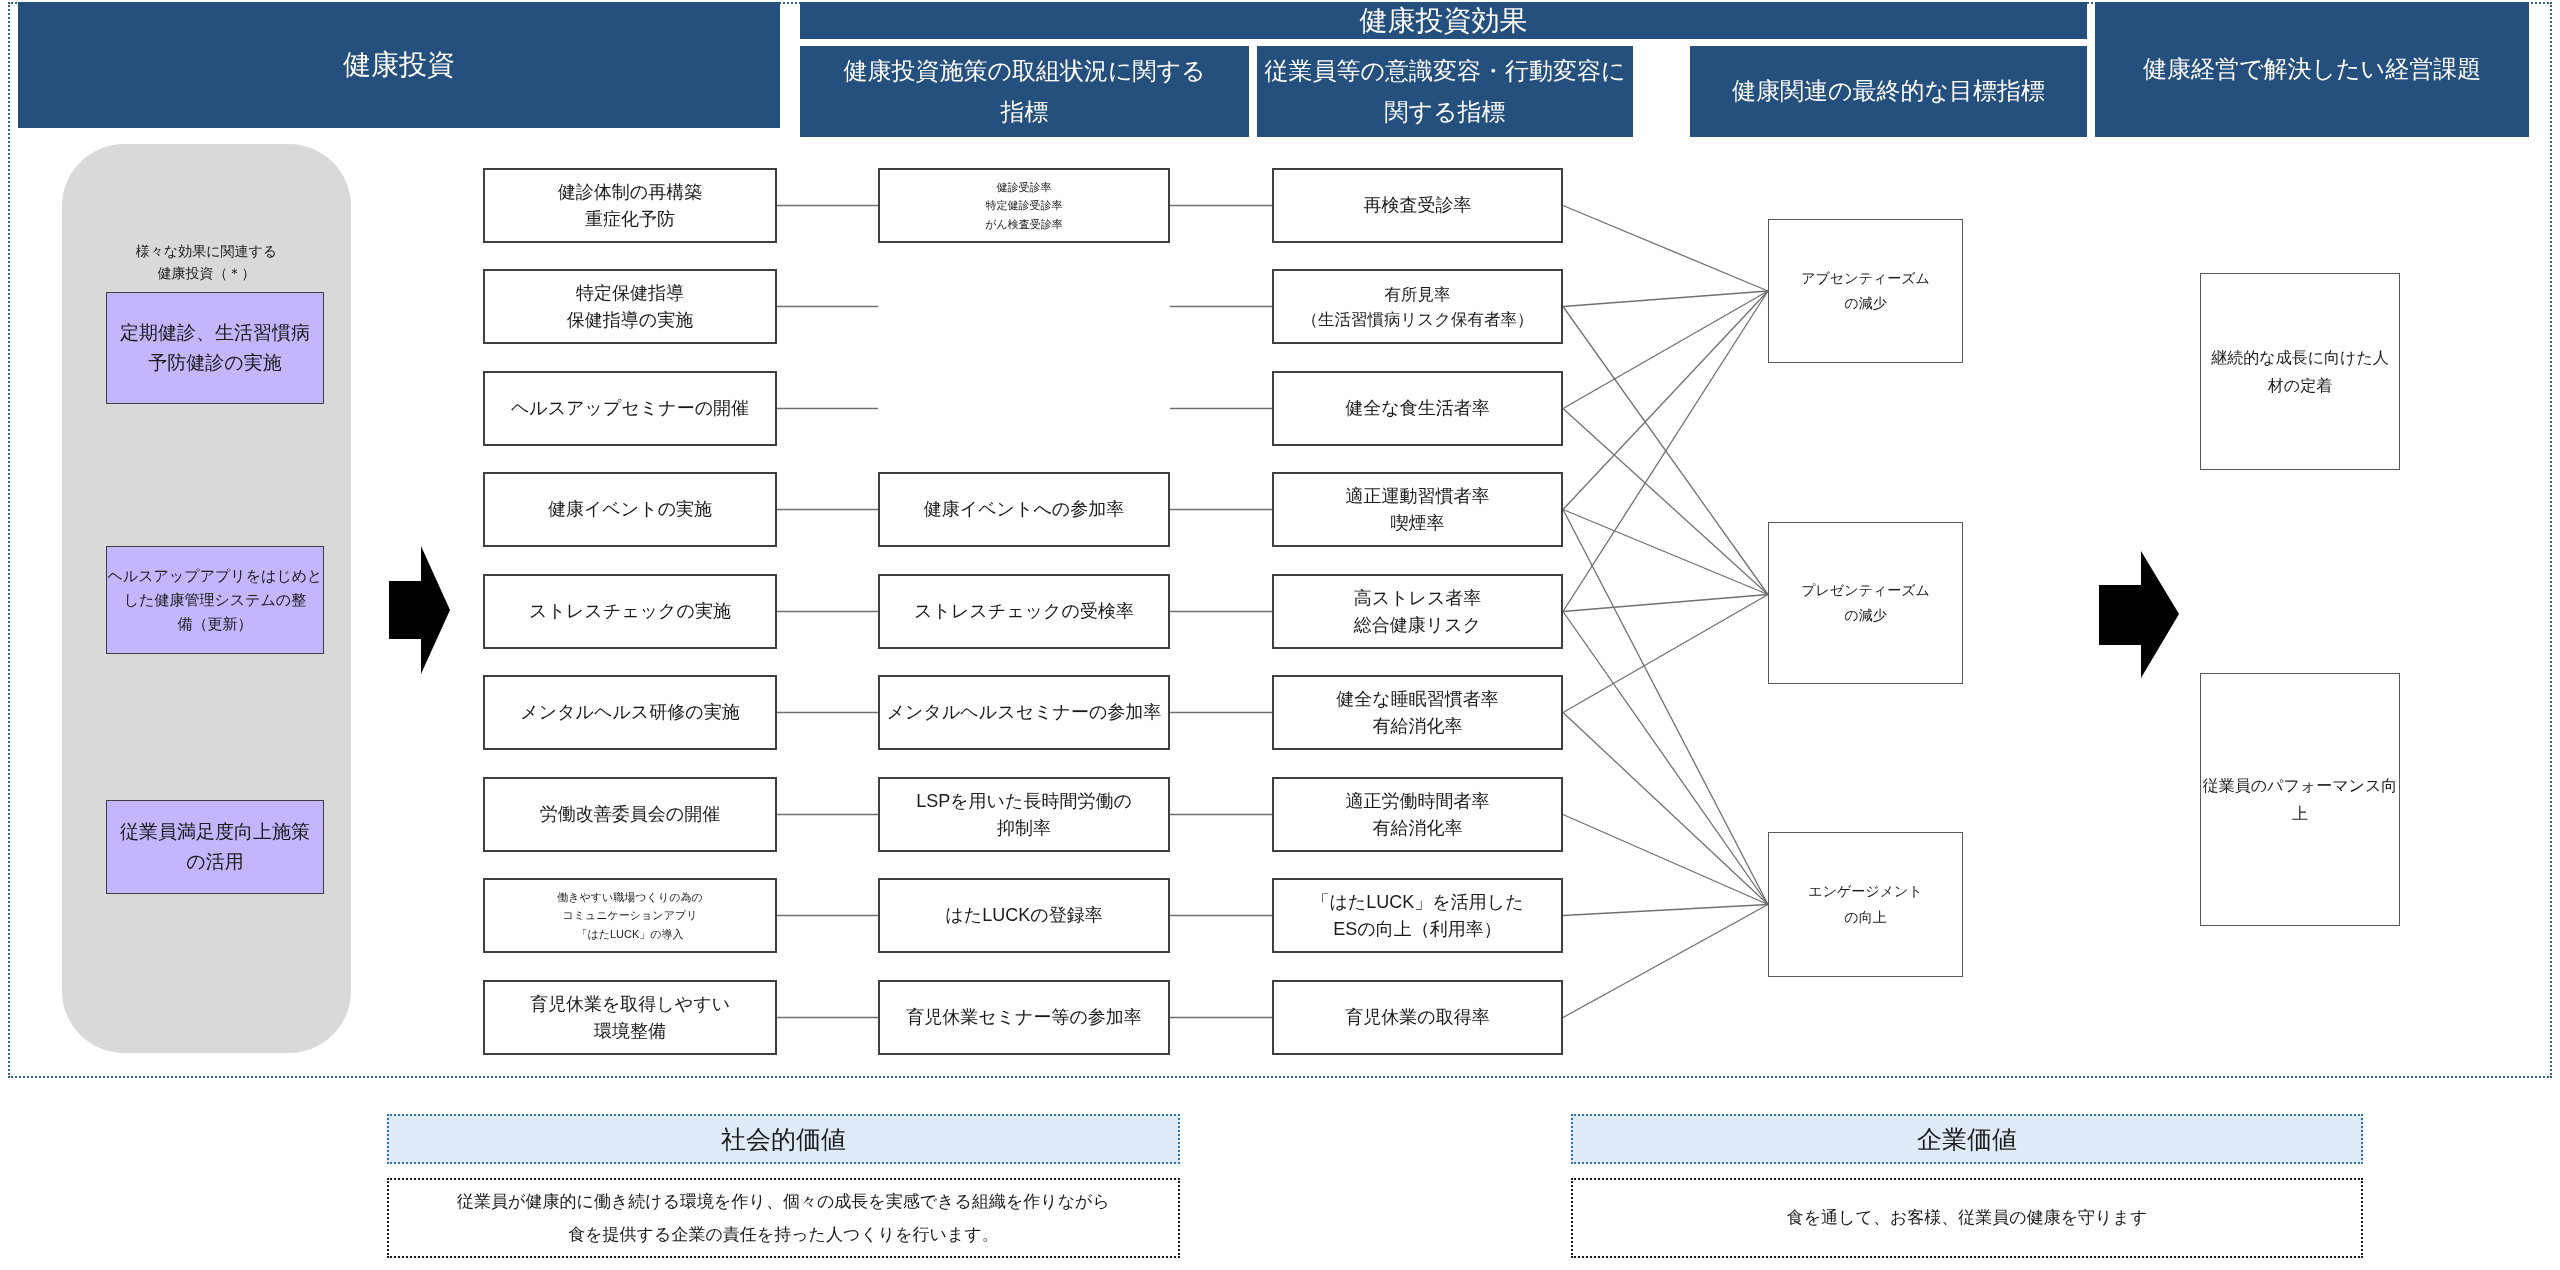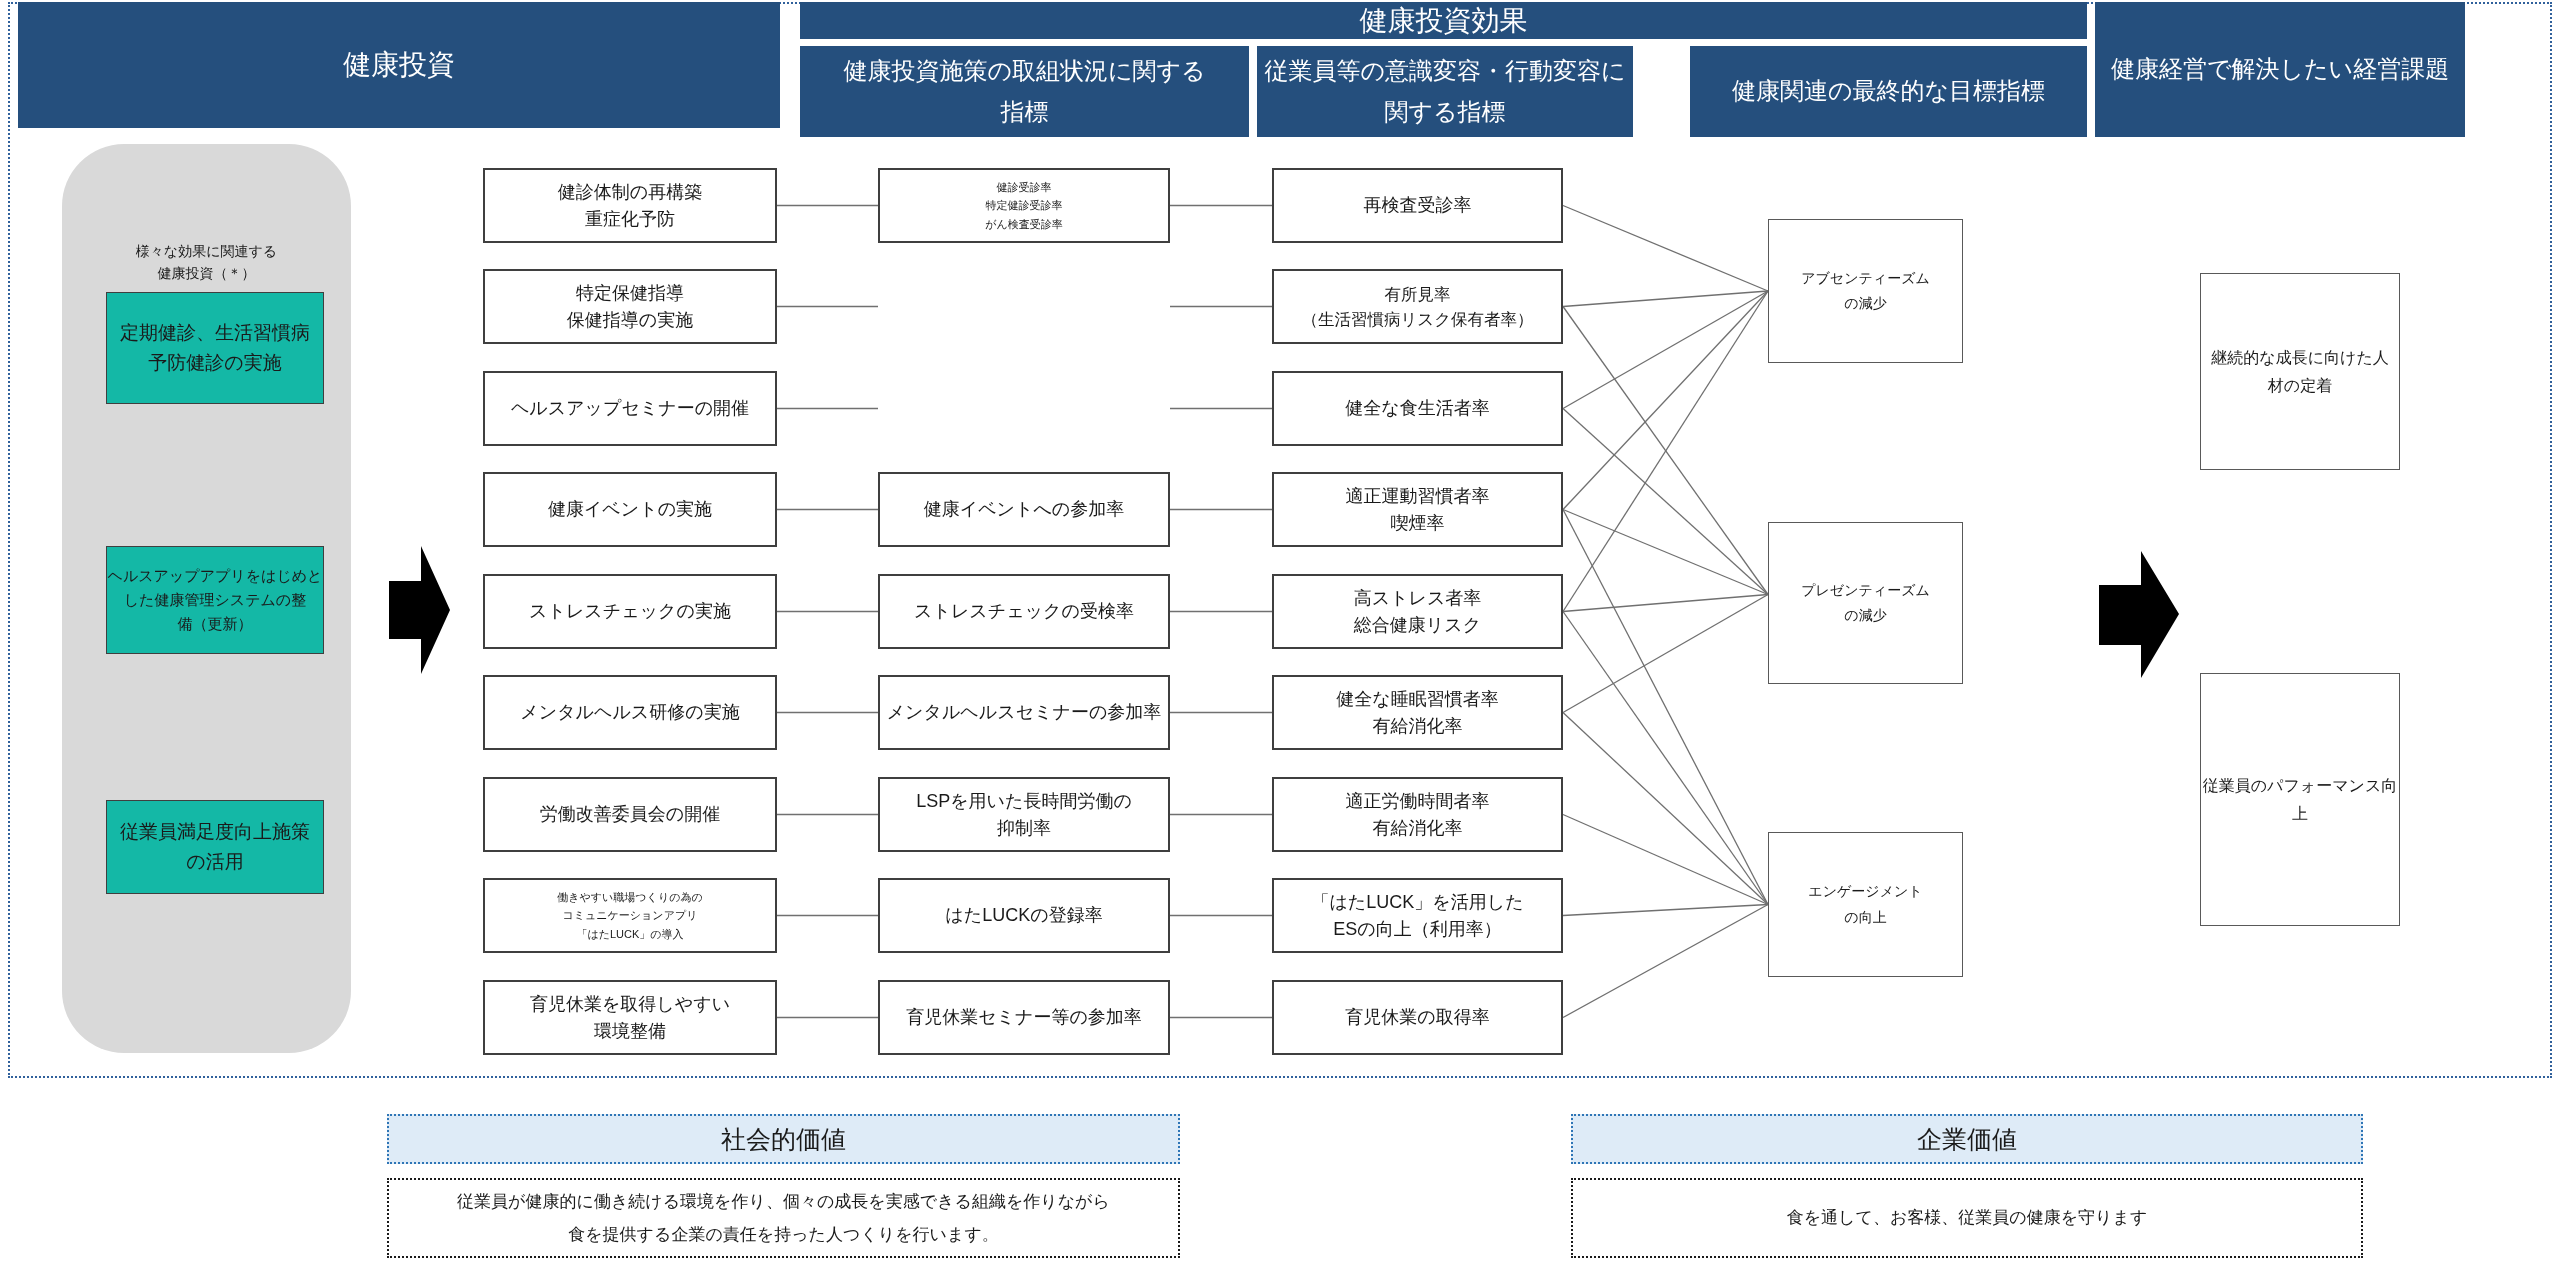--- a/index.html
+++ b/index.html
@@ -29,21 +29,21 @@
     display:flex;align-items:center;justify-content:center;text-align:center;
     white-space:pre-line;font-size:18px;line-height:1.5;z-index:1}
   .box.sm{font-size:11px;line-height:1.65}
   .box.md{font-size:16.5px}
   .box.goal{border:1.5px solid var(--box-border-light);font-size:14px;line-height:1.8}
   .box.issue{border:1.5px solid var(--box-border-light);font-size:16px;line-height:1.7}
   .gray-panel{position:absolute;left:62px;top:144px;width:289px;height:909px;
     background:var(--panel-gray);border-radius:62px;z-index:0}
   .panel-label{position:absolute;left:72px;top:240px;width:269px;font-size:14px;
     line-height:1.6;text-align:center;white-space:pre-line;z-index:1}
-  .panel-box{position:absolute;left:106px;width:218px;background:#14b8a6;
+  .panel-box{position:absolute;left:106px;width:218px;background:#c4b5fd;
     border:1.5px solid var(--box-border);display:flex;align-items:center;
     justify-content:center;text-align:center;white-space:pre-line;z-index:1;line-height:1.6}
   .value-hdr{position:absolute;height:50px;background:var(--light-blue);
     border:2px dotted var(--dot-blue);display:flex;align-items:center;justify-content:center;
     font-weight:normal;font-size:25px;z-index:1}
   .value-body{position:absolute;height:80px;background:#fff;border:2px dotted #1a1a1a;
     display:flex;align-items:center;justify-content:center;text-align:center;
     font-size:17px;line-height:1.95;white-space:pre-line;z-index:1}
 </style>
 </head>
@@ -92,21 +92,21 @@
 
   <div class="outer-border"></div>
 
   <div class="hdr big" style="left:18px;top:2px;width:762px;height:126px">健康投資</div>
   <div class="hdr big" style="left:800px;top:2px;width:1287px;height:37px">健康投資効果</div>
   <div class="hdr sub" style="left:800px;top:46px;width:449px;height:91px">健康投資施策の取組状況に関する
 指標</div>
   <div class="hdr sub" style="left:1257px;top:46px;width:376px;height:91px">従業員等の意識変容・行動変容に
 関する指標</div>
   <div class="hdr sub" style="left:1690px;top:46px;width:397px;height:91px">健康関連の最終的な目標指標</div>
-  <div class="hdr sub" style="left:2095px;top:2px;width:370px;height:135px">健康経営で解決したい経営課題</div>
+  <div class="hdr sub" style="left:2095px;top:2px;width:434px;height:135px">健康経営で解決したい経営課題</div>
 
   <div class="gray-panel"></div>
   <div class="panel-label">様々な効果に関連する
 健康投資（＊）</div>
   <div class="panel-box" style="top:292px;height:112px;font-size:19px">定期健診、生活習慣病
 予防健診の実施</div>
   <div class="panel-box" style="top:546px;height:108px;font-size:15px">ヘルスアップアプリをはじめと
 した健康管理システムの整
 備（更新）</div>
   <div class="panel-box" style="top:800px;height:94px;font-size:19px">従業員満足度向上施策

